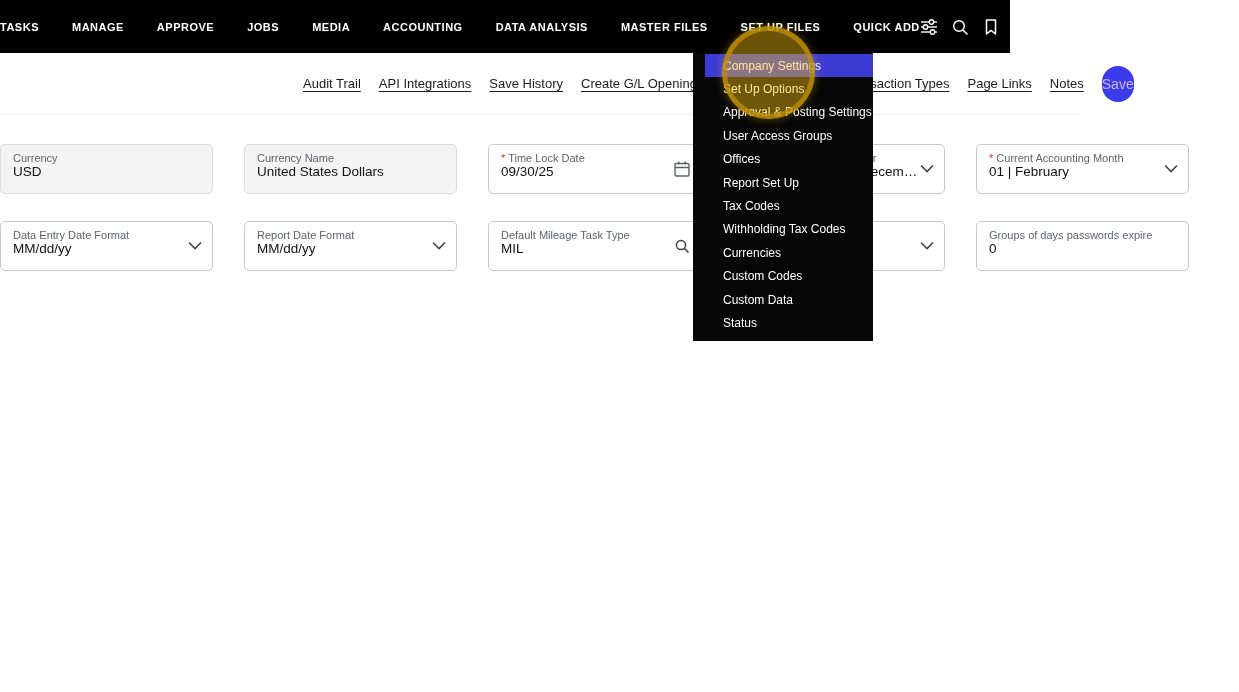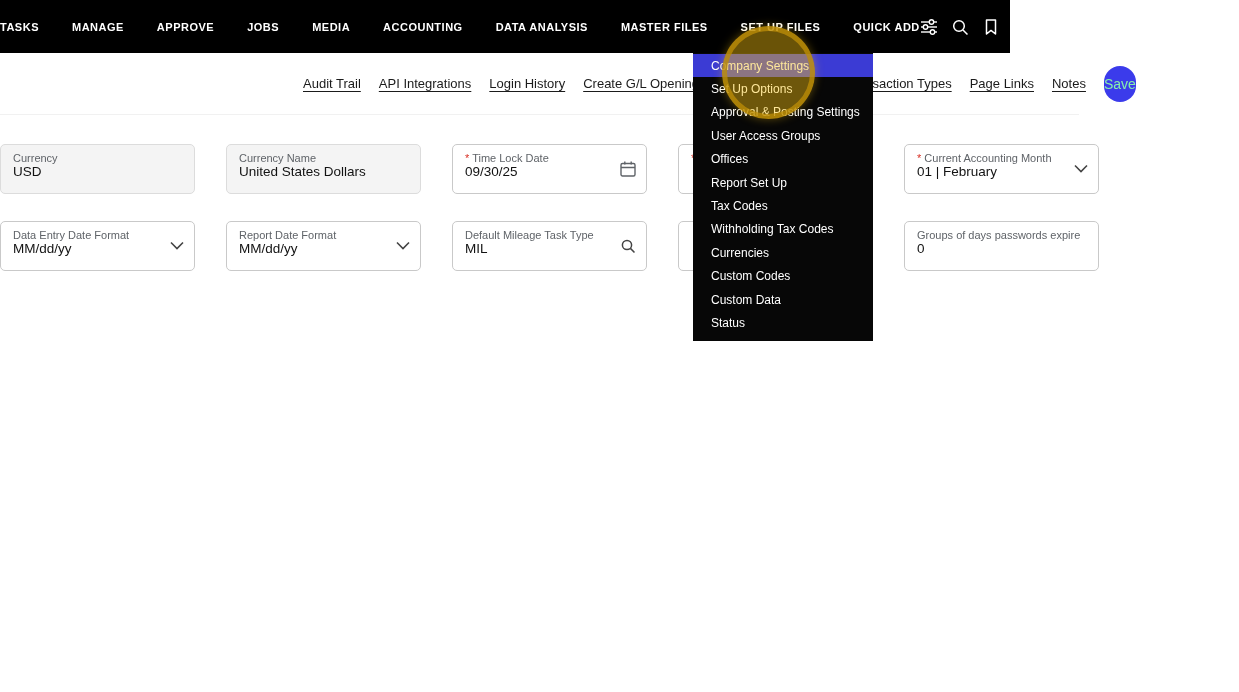--- a/index.html
+++ b/index.html
@@ -16,40 +16,40 @@
   .user-name { font-size:11px; font-weight:700; letter-spacing:.5px; }
 
   
   .subnav { position:absolute; top:53px; left:0; width:1079px; height:62px; background:#fff;
             display:flex; align-items:center; gap:18px; padding-left:303px; z-index:10;
             border-bottom:1px solid #f1f1f1; }
   .tab { font-size:13px; color:#1b1b1b; text-decoration:underline; text-underline-offset:3px;
          white-space:nowrap; cursor:pointer; }
   .tab-transaction-types { margin-left:72px; }
   .save-btn { margin-left:auto; margin-right:41px; width:88px; height:36px; border:none;
-              border-radius:18px; background:#3b3beb; color:#86efac; font-size:14px;
+              border-radius:18px; background:#3b3beb; color:#c4b5fd; font-size:14px;
               font-family:"Liberation Sans",sans-serif; cursor:pointer;
               display:flex; align-items:center; justify-content:center; }
 
   
   .form { position:absolute; top:144px; left:0; z-index:1; }
   .form-row { display:flex; gap:31px; margin-bottom:27px; }
-  .field { position:relative; width:195px; height:50px; border:1px solid #c9c9c9;
+  .field { position:relative; width:213px; height:50px; border:1px solid #c9c9c9;
            border-radius:5px; background:#fff; padding:7px 12px 0 12px; }
   .field.disabled { background:#f4f4f4; border-color:#dcdcdc; }
   .field .label { font-size:11px; color:#5f6368; white-space:nowrap; overflow:hidden; }
   .field .value { font-size:13.5px; color:#121212; white-space:nowrap; }
   .field.required .label::before { content:"* "; color:#d93025; }
   .field .icon-right { position:absolute; right:10px; top:50%; transform:translateY(-50%);
                        cursor:pointer; line-height:0; }
   .field.peek .value { margin-left:90px; width:86px; overflow:hidden; text-overflow:ellipsis; }
 
   
   .menu { position:absolute; top:53px; left:693px; width:180px; background:#070707;
-          z-index:30; padding:1px 0 6px 0; }
+          z-index:30; padding:1px 0 6px 12px; }
   .menu-item { height:23.4px; display:flex; align-items:center; padding-left:18px;
                font-size:12px; color:#fff; white-space:nowrap; cursor:pointer; }
   .menu-item.selected { background:#3b3bd4; }
 
   
   .click-circle { position:absolute; left:722px; top:26px; width:93px; height:93px;
                   border-radius:50%; background:rgba(252,198,16,.42);
                   border:5px solid rgba(189,141,8,.78);
                   box-shadow:0 0 10px rgba(252,198,16,.35);
                   z-index:60; pointer-events:none; }
@@ -101,21 +101,21 @@
         <path d="M4.6 15.6c1.6-3.1 9.2-3.1 10.8 0"></path>
       </svg>
     </span>
     <span class="user-name">MICHAEL MIGUEL</span>
   </div>
 </header>
 
 <div class="subnav">
   <span class="tab">Audit Trail</span>
   <span class="tab">API Integrations</span>
-  <span class="tab">Login History</span>
+  <span class="tab">Save History</span>
   <span class="tab">Create G/L Opening Balances</span>
   <span class="tab tab-transaction-types">Transaction Types</span>
   <span class="tab">Page Links</span>
   <span class="tab">Notes</span>
   <button class="save-btn">Save</button>
 </div>
 
 <div class="form">
   <div class="form-row">
     <div class="field disabled">

